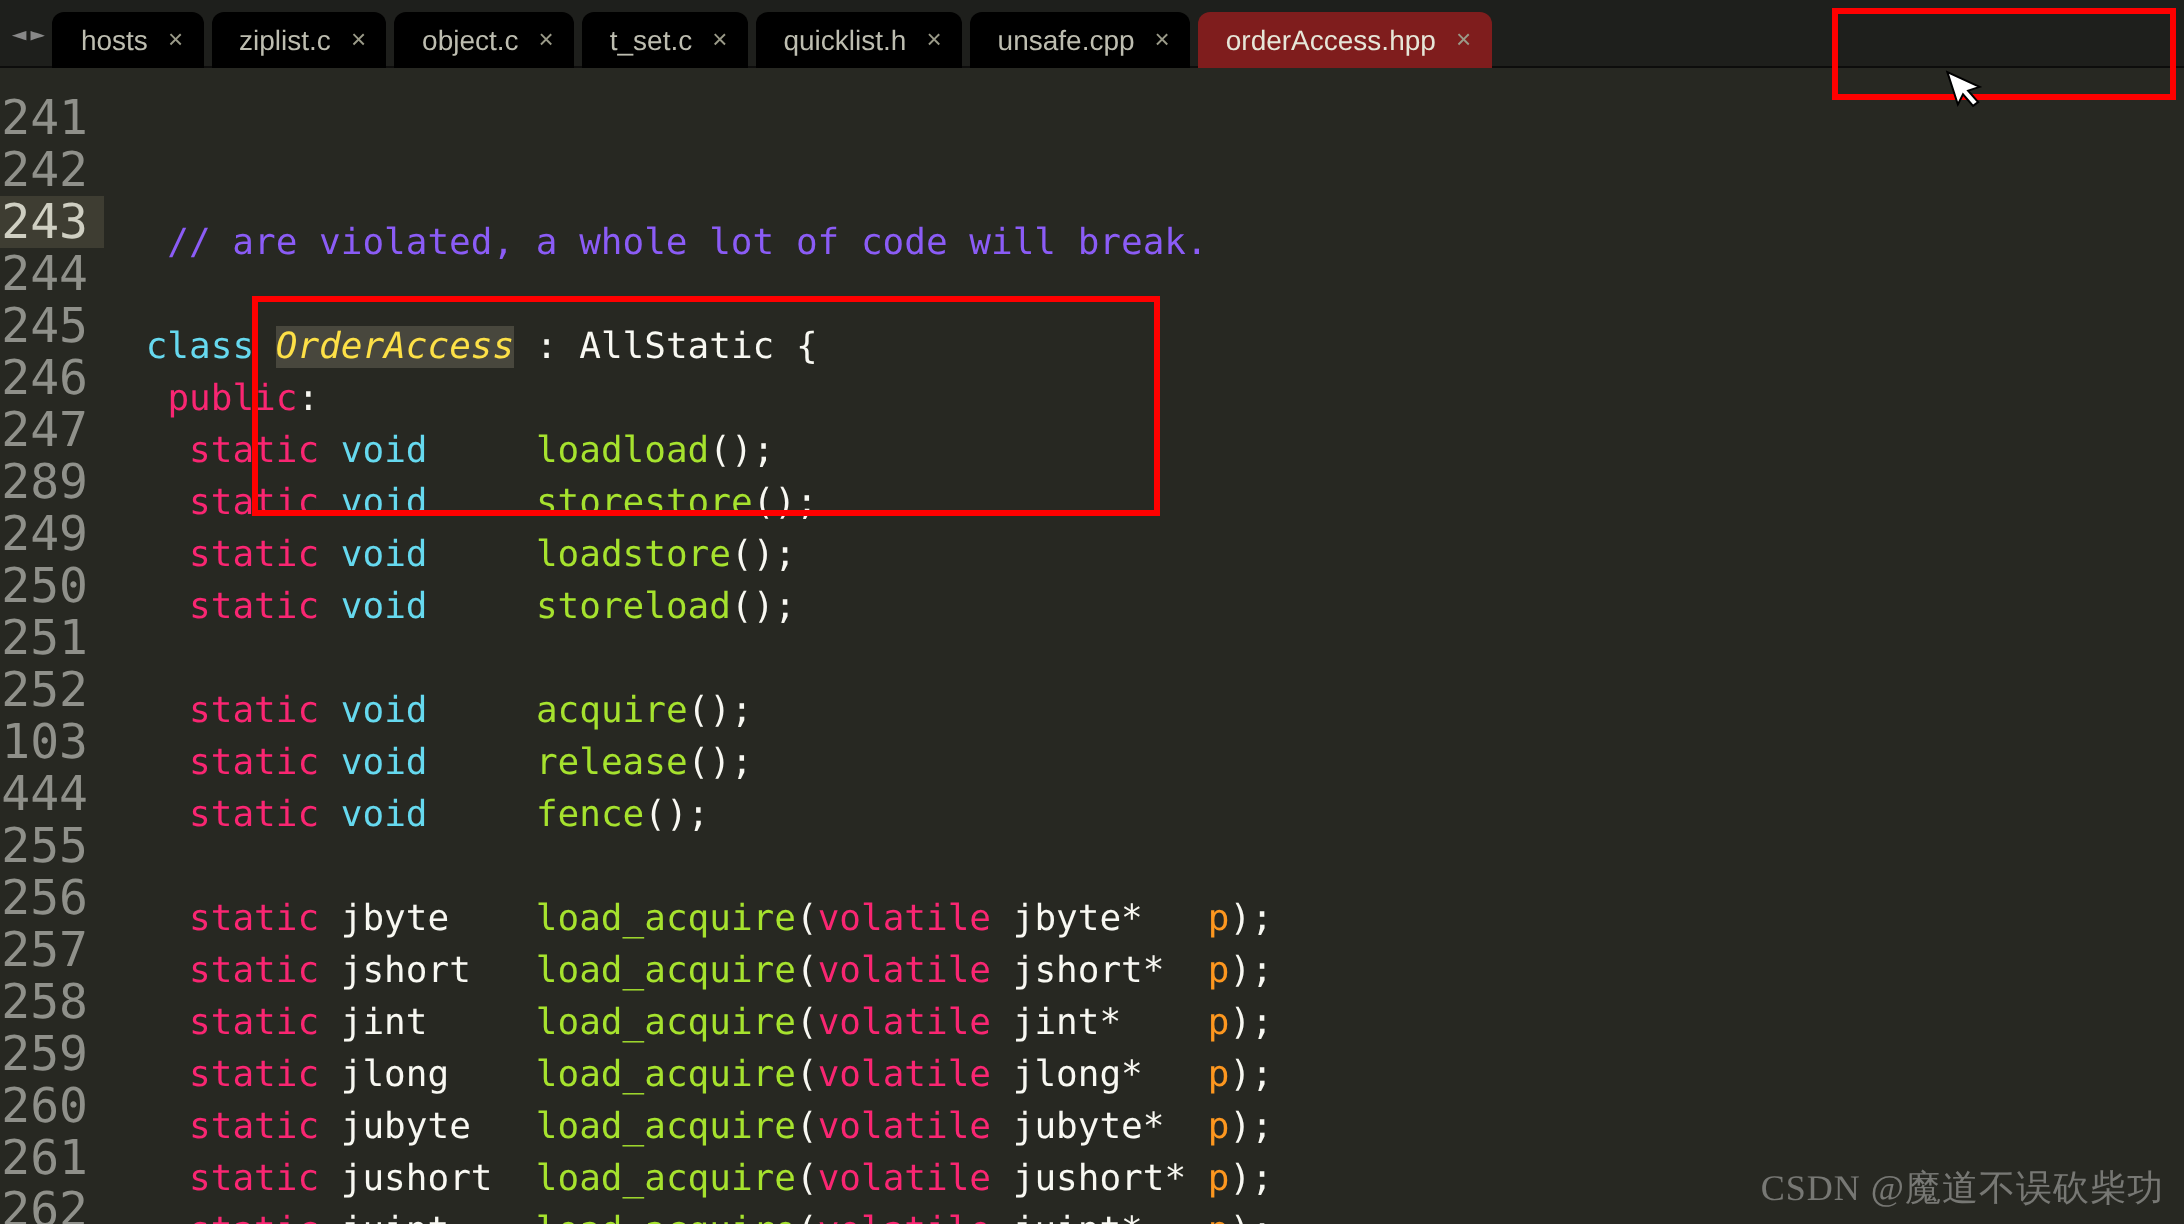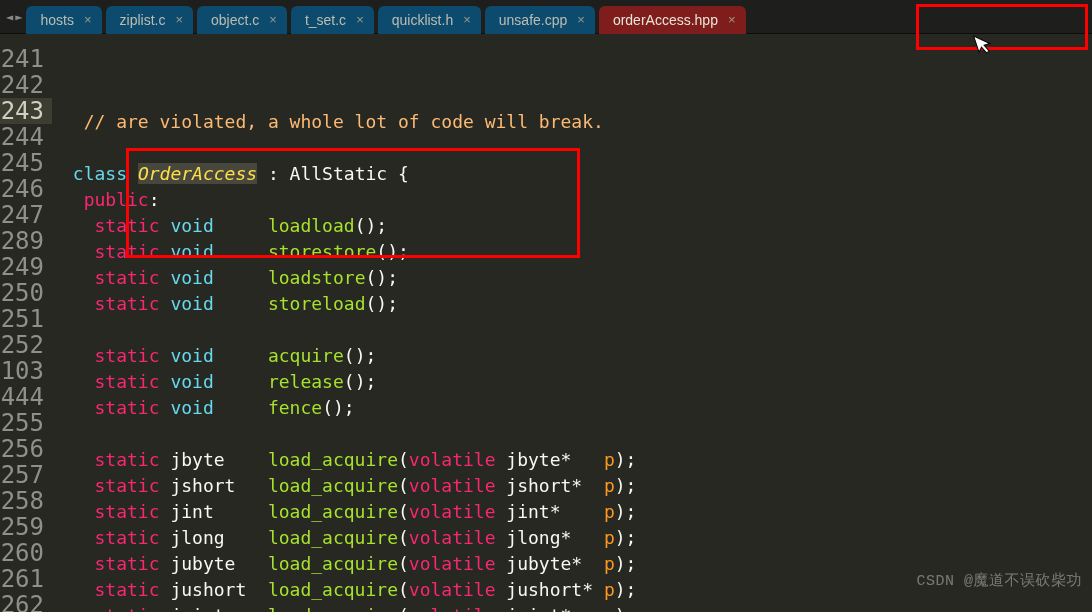--- a/index.html
+++ b/index.html
@@ -28,21 +28,21 @@
     padding: 0 4px 0 4px;
     color: #888;
     font-size: 12px;
   }
   .tab {
     display: flex;
     align-items: center;
     height: 28px;
     margin-top: 6px;
     padding: 0 8px 0 14px;
-    background: #0c4a6e;
+    background: #000000;
     border-top-left-radius: 6px;
     border-top-right-radius: 6px;
     margin-right: 4px;
     color: #bdbdb0;
     font-size: 14px;
     font-family: "Segoe UI", Arial, sans-serif;
     cursor: pointer;
     white-space: nowrap;
   }
   .tab.active {
@@ -105,43 +105,43 @@
     flex: 1;
     padding-top: 12px;
     position: relative;
     white-space: pre;
   }
   .code .row {
     height: 26px;
     line-height: 26px;
     padding-left: 10px;
   }
-  .c-comment { color: #fdba74; }
+  .c-comment { color: #8b5cf6; }
   .c-keyword { color: #f92672; }
   .c-type    { color: #66d9ef; }
   .c-classname { font-style: italic; color: #fde047; background: #48473d; text-align: center; }
   .c-plain   { color: #f8f8f2; }
   .c-func    { color: #a6e22e; }
   .c-param   { color: #fd971f; }
   .red-box {
     position: absolute;
     border: 3px solid #ff0000;
     left: 74px;
     top: 114px;
     width: 454px;
     height: 110px;
     pointer-events: none;
   }
   .watermark {
     position: absolute;
     right: 10px;
-    bottom: 22px;
+    bottom: 6px;
     color: rgba(230,230,230,0.42);
-    font-family: Liberation Mono, monospace;
-    font-size: 15px;
+    font-family: Liberation Serif, serif;
+    font-size: 18px;
     letter-spacing: 0.5px;
     pointer-events: none;
   }
 </style>
 </head>
 <body>
 
 <div class="tab-bar">
   <div class="nav-arrows">
     <span>◄</span>

